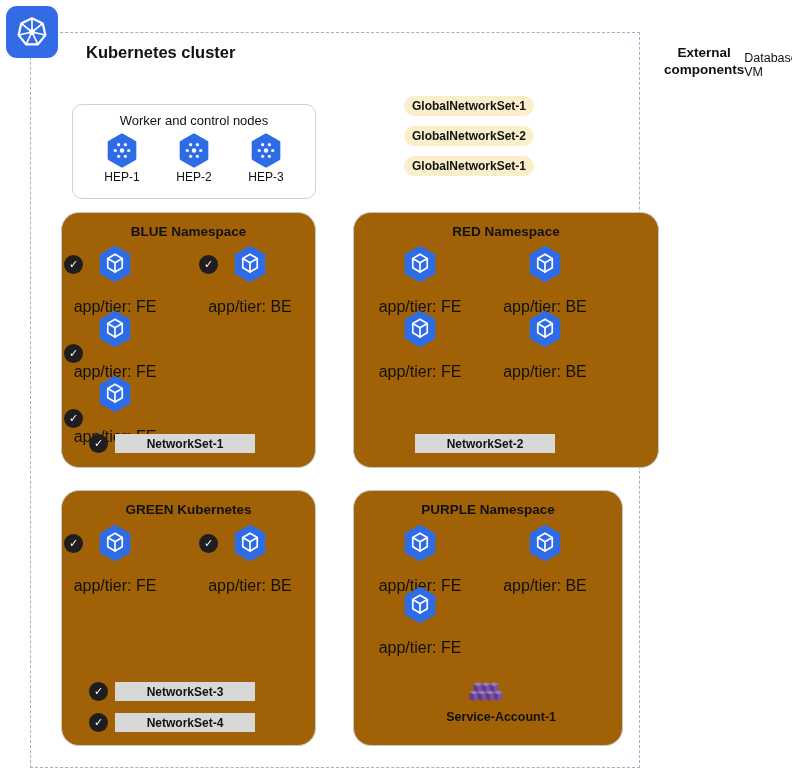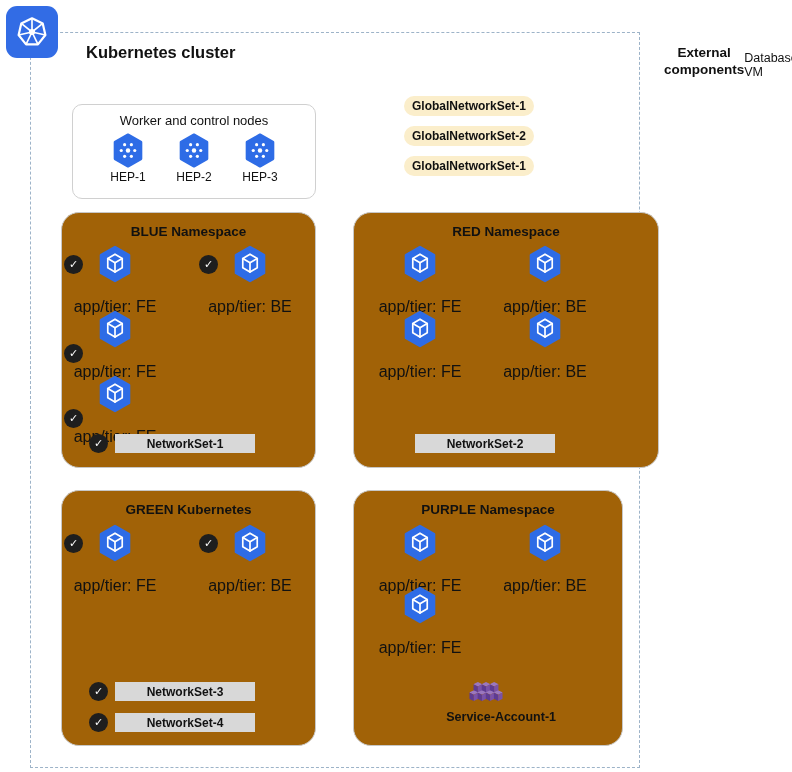--- a/index.html
+++ b/index.html
@@ -10,21 +10,21 @@
   .cluster { position:absolute; left:30px; top:32px; width:610px; height:736px;
              border:1.5px dashed #9db3c8; }
   .k8s-logo { position:absolute; left:6px; top:6px; width:52px; height:52px;
               background:#326ce5; border-radius:11px; display:flex;
               align-items:center; justify-content:center; z-index:3; }
   .cluster-title { position:absolute; left:55px; top:10px; font-size:16.5px; font-weight:bold; }
 
   .nodes-panel { position:absolute; left:41px; top:59px; width:244px; height:95px;
                  border:1px solid #d0d0d0; border-radius:10px; background:#fff;margin-top:12px; }
   .nodes-title { text-align:center; margin-top:8px; font-size:13px; }
-  .nodes-row { display:flex; justify-content:center; gap:18px; margin-top:5px; }
+  .nodes-row { display:flex; justify-content:center; gap:24px; margin-top:5px; }
   .node-item { width:48px; display:flex; flex-direction:column; align-items:center; }
   .node-label { font-size:12px; margin-top:2px; }
 
   .gns-stack { position:absolute; left:373px; top:63px; display:flex;
                flex-direction:column; gap:10px; align-items:flex-start; }
   .gns { background:#fbeecb; font-weight:bold; font-size:12px; padding:3px 8px;
          border-radius:10px; }
 
   .ns-box { position:absolute; background:#a16207; border:1.2px solid #c7c7c7; border-radius:18px; }
   .ns-blue   { left:30px;  top:179px; width:255px; height:256px; }

